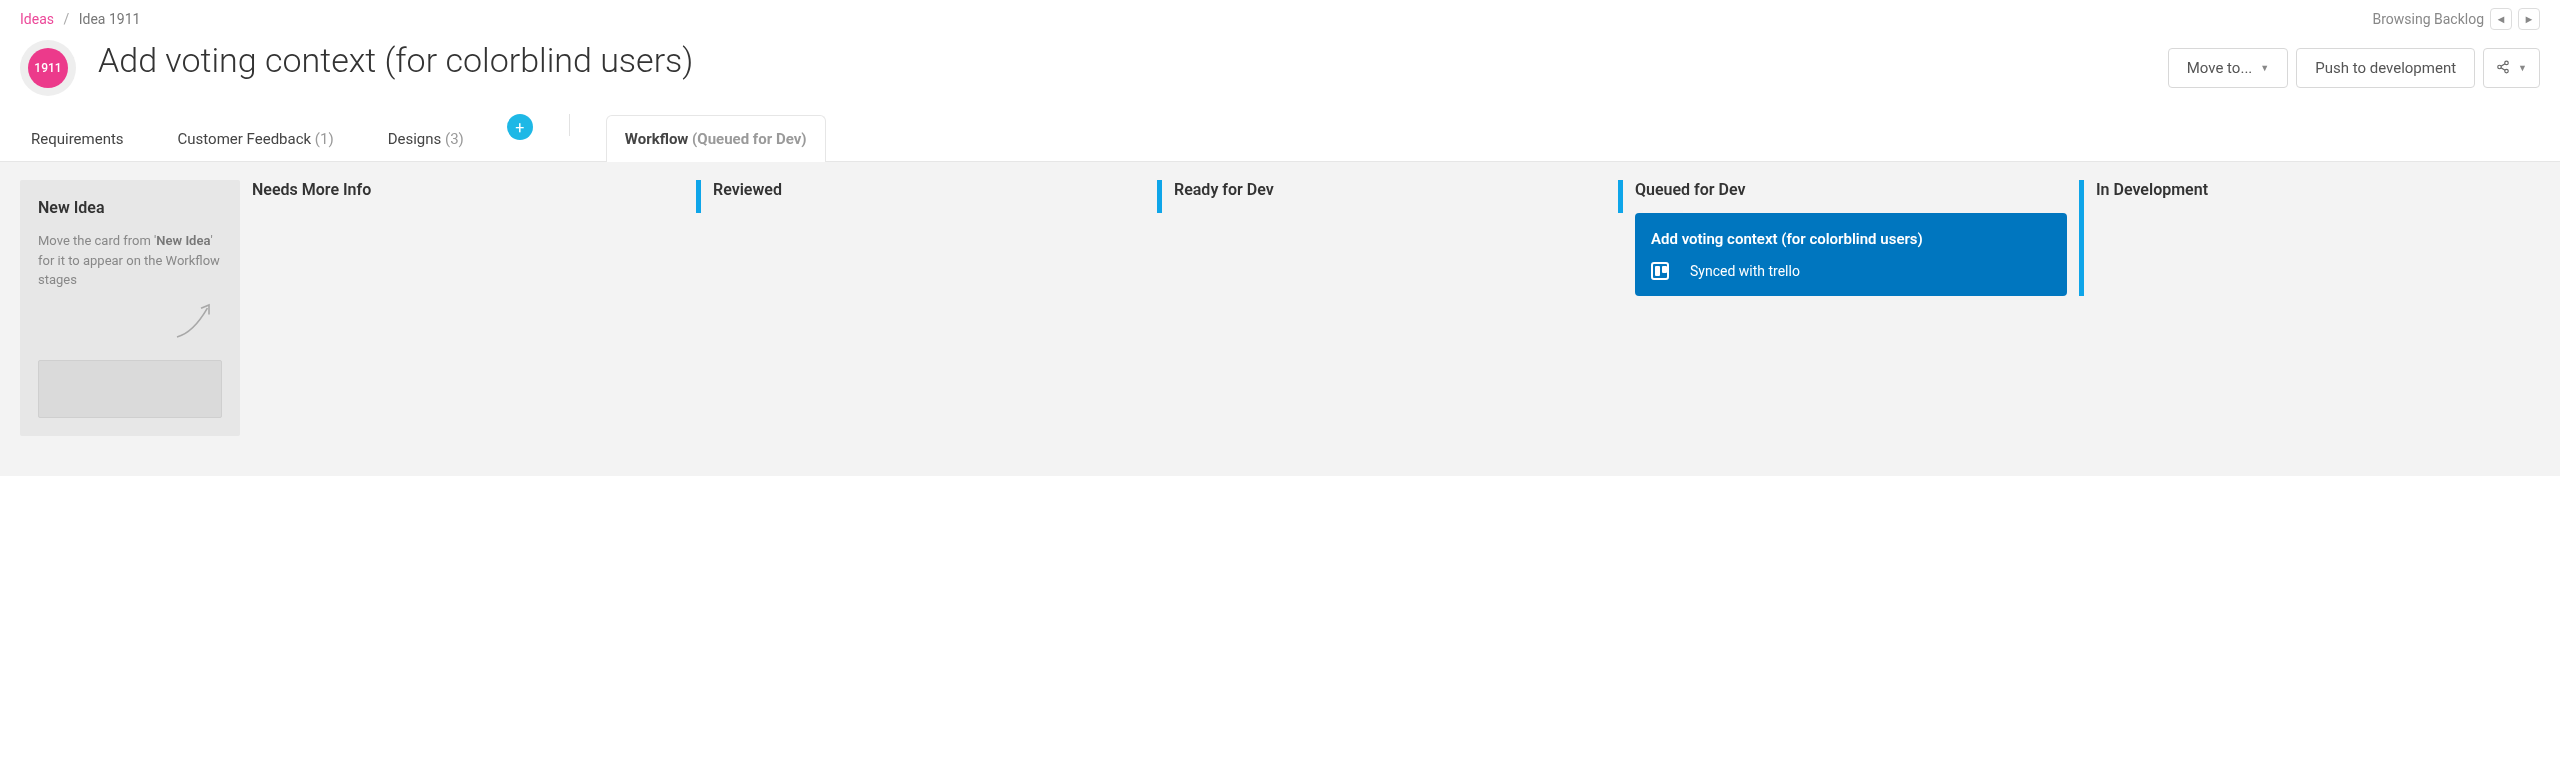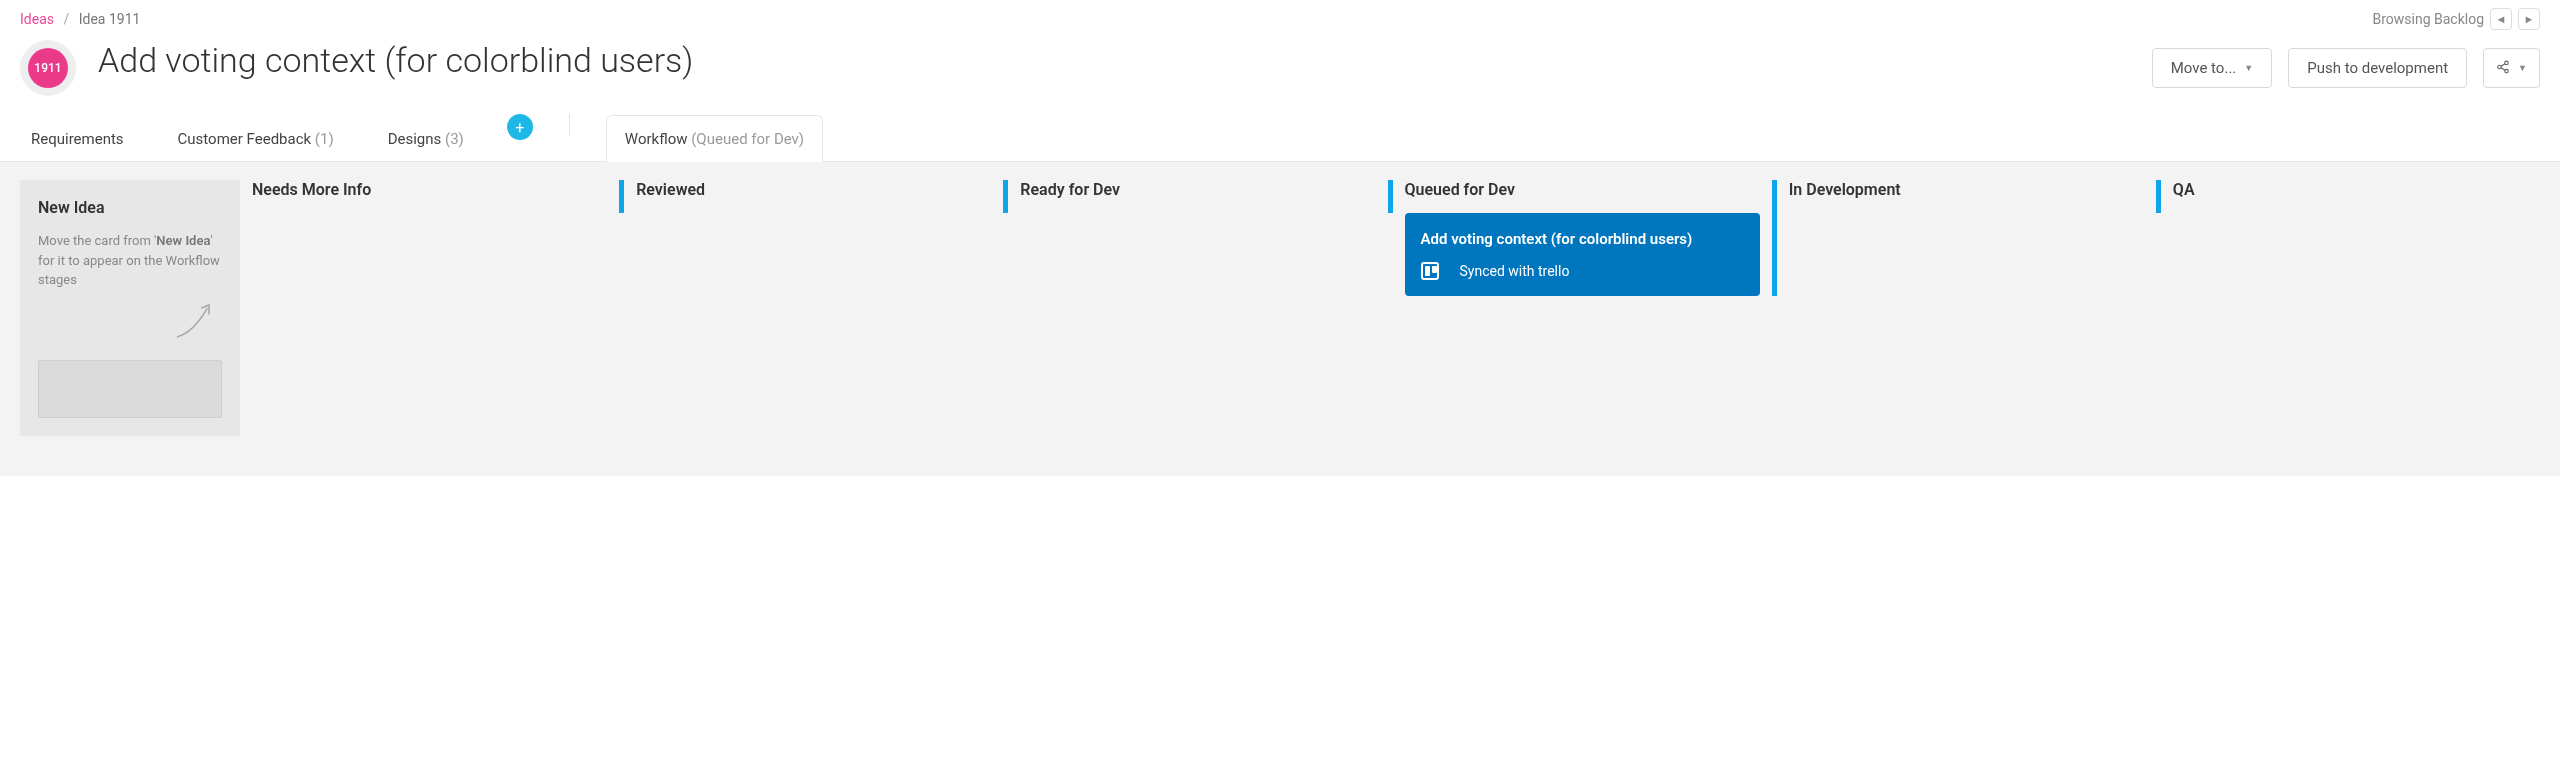--- a/index.html
+++ b/index.html
@@ -69,21 +69,21 @@
     align-items: center;
     justify-content: center;
     font-size: 12px;
     font-weight: 500;
   }
   .title-text {
     font-size: 34px;
     font-weight: 300;
     color: #333;
   }
-  .title-actions { display: flex; gap: 16px; }
+  .title-actions { display: flex; gap: 8px; }
   .btn {
     border: 1px solid #d8d8d8;
     border-radius: 4px;
     background: #fff;
     padding: 10px 18px;
     color: #555;
     font-size: 15px;
     display: inline-flex;
     align-items: center;
     gap: 8px;
@@ -111,20 +111,21 @@
     bottom: -1px;
   }
   .tab .count { color: #9a9a9a; }
   .tab.active {
     border-color: #e6e6e6;
     border-top-left-radius: 6px;
     border-top-right-radius: 6px;
     background: #fff;
     padding-left: 18px;
     padding-right: 18px;
+    font-weight: bold;
   }
   .tab.active .subtle { color: #9a9a9a; }
   .tab-add {
     width: 26px; height: 26px;
     border-radius: 50%;
     background: #1eb8e6;
     color: #fff;
     display: inline-flex;
     align-items: center;
     justify-content: center;
@@ -331,19 +332,16 @@
           <span class="trello-icon"></span>
           <span>Synced with trello</span>
         </div>
       </div>
     </div>
 
     <div class="col">
       <div class="col-header">In Development</div>
     </div>
 
-    <div class="col">
-      <div class="col-header">QA</div>
-    </div>
 
   </div>
 
 </div>
 
 </body></html>

